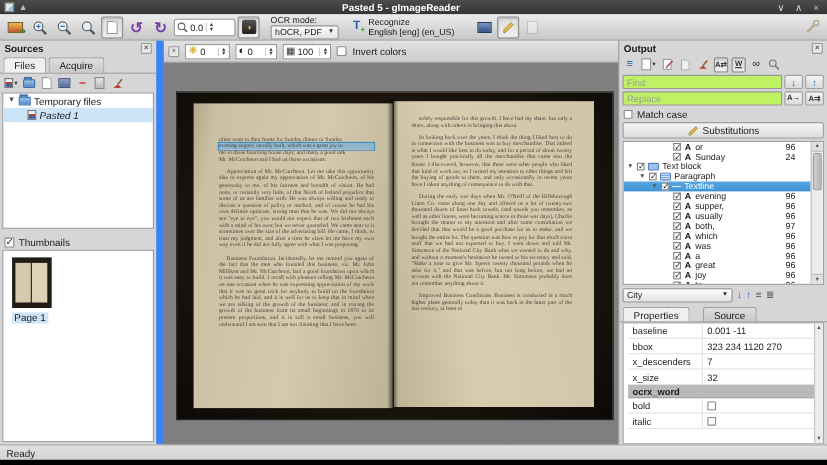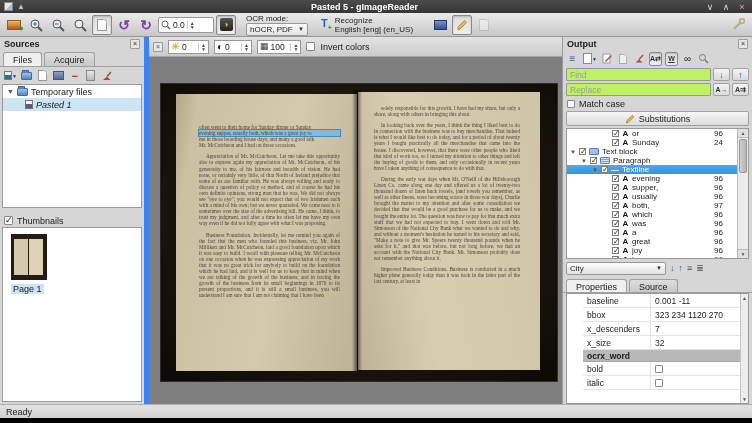--- a/index.html
+++ b/index.html
@@ -41,21 +41,21 @@
   .page-ico::after { content:""; position:absolute; right:-1px; top:-1px; border:2px solid transparent; border-top-color:#c8c8c8; border-right-color:#c8c8c8; }
   .spacer { flex:1; }
 
   
   .main { flex:1; display:flex; min-height:0; }
 
   .panel-header { height:13px; flex:0 0 13px; display:flex; align-items:center; padding:0 4px; font-weight:bold; font-size:9px; }
   .dock-close { margin-left:auto; width:10px; height:10px; border:1px solid #9a9a9a; background:#e7e7e7; color:#555; font-size:7px; line-height:8px; text-align:center; border-radius:1px; }
 
   
-  .sources { width:149px; flex:0 0 149px; display:flex; flex-direction:column; border-right:5px solid #3b82f6; background:#d6d6d6; }
+  .sources { width:149px; flex:0 0 149px; display:flex; flex-direction:column; border-right:7px solid #3b82f6; background:#d6d6d6; }
   .tabbar { display:flex; height:17px; flex:0 0 17px; padding:2px 3px 0; border-bottom:1px solid #a0a0a0; }
   .tab { padding:1px 9px 0; border:1px solid #a0a0a0; border-bottom:none; border-radius:3px 3px 0 0; background:linear-gradient(#dedede,#c9c9c9); margin-right:2px; font-size:9px; display:flex; align-items:center; }
   .tab.active { background:#f0f0f0; }
   .mini-toolbar { height:17px; flex:0 0 17px; display:flex; align-items:center; gap:4px; padding:0 4px; }
   .mi { display:flex; align-items:center; justify-content:center; height:14px; min-width:12px; }
   .folder { width:11px; height:8px; background:linear-gradient(#9cc2e8,#5588c8); border:1px solid #3a6aa8; border-radius:1px; position:relative; }
   .folder::before { content:""; position:absolute; top:-3px; left:0; width:5px; height:2px; background:#5588c8; border:1px solid #3a6aa8; border-bottom:none; }
   .minus { color:#c03030; font-weight:bold; font-size:11px; line-height:10px; }
   .trash { width:9px; height:11px; background:linear-gradient(#e8e8e8,#b8b8b8); border:1px solid #888; }
   .dd { font-size:5px; color:#333; }
@@ -128,23 +128,23 @@
   .node-conf { margin-left:auto; padding-right:14px; }
   .vscroll { position:absolute; right:0; top:0; bottom:0; width:11px; background:#ececec; border-left:1px solid #bbb; }
   .vscroll .thumb { position:absolute; left:1px; right:1px; top:10px; height:34px; background:linear-gradient(90deg,#cfcfcf,#b5b5b5); border:1px solid #9a9a9a; border-radius:2px; }
   .vscroll .up, .vscroll .dn { position:absolute; left:0; right:0; height:9px; font-size:5px; color:#555; text-align:center; line-height:9px; background:#e0e0e0; }
   .vscroll .up { top:0; border-bottom:1px solid #bbb; } .vscroll .dn { bottom:0; border-top:1px solid #bbb; }
 
   .page-row { display:flex; align-items:center; gap:4px; padding:2px 3px; flex:0 0 18px; }
   .page-combo { width:100px; }
   .tree-ico { color:#444; font-size:9px; }
 
-  .prop-tabs { display:flex; padding:2px 3px 0; flex:0 0 16px; border-bottom:1px solid #a0a0a0; }
+  .prop-tabs { display:flex; padding:2px 3px 0; flex:0 0 16px; border-bottom:1px solid #a0a0a0;gap:10px; }
   .prop-table { flex:1; background:#fff; border:1px solid #9a9a9a; margin:0 3px; overflow:hidden; position:relative; font-size:8.5px; }
-  .ptable-rows { position:absolute; left:16px; right:8px; top:0; }
+  .ptable-rows { position:absolute; left:4px; right:8px; top:0; }
   .p-row { display:flex; height:14px; border-bottom:1px solid #e2e2e2; align-items:center; }
   .p-key { width:68px; flex:0 0 68px; padding-left:4px; border-right:1px solid #e2e2e2; height:100%; display:flex; align-items:center; }
   .p-val { flex:1; padding-left:4px; display:flex; align-items:center; }
   .p-section { background:#b9b9b9; font-weight:bold; height:12px; display:flex; align-items:center; padding-left:4px; border-bottom:1px solid #a6a6a6; }
   .pscroll { position:absolute; right:0; top:0; bottom:0; width:8px; background:#ececec; border-left:1px solid #c5c5c5; }
   .pscroll .up,.pscroll .dn { position:absolute; left:0; right:0; height:8px; font-size:5px; color:#555; text-align:center; line-height:8px; }
   .pscroll .up{ top:0; } .pscroll .dn{ bottom:0; }
 
   
   .statusbar { height:14px; flex:0 0 14px; background:linear-gradient(#e2e2e2,#d2d2d2); border-top:1px solid #adadad; display:flex; align-items:center; padding:0 6px; font-size:9px; color:#222; }

